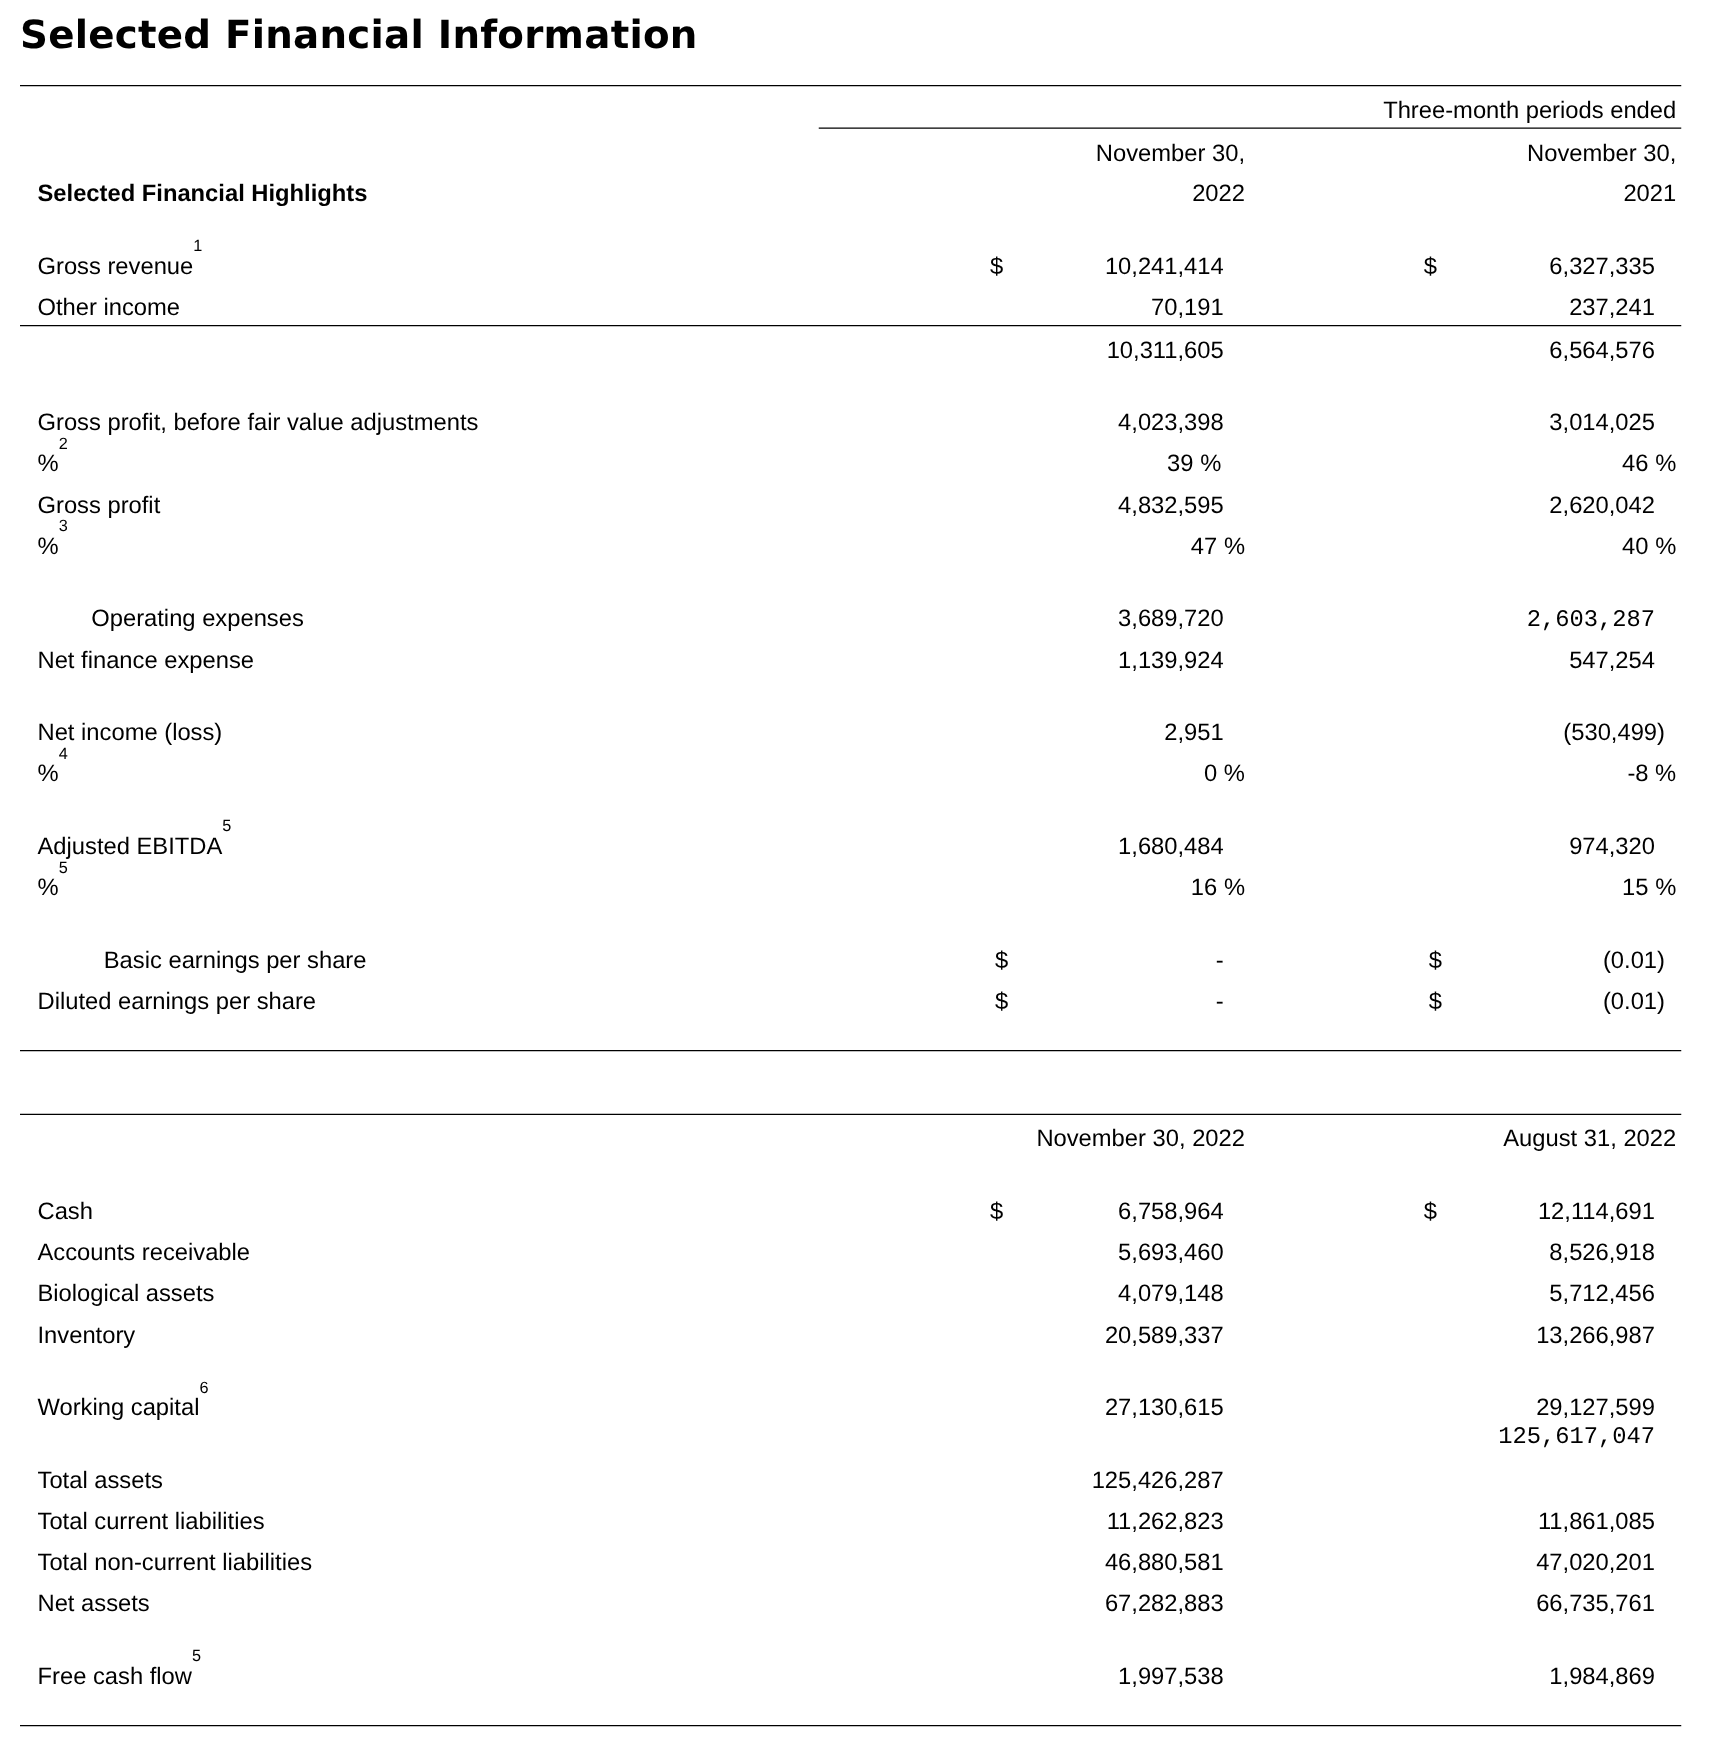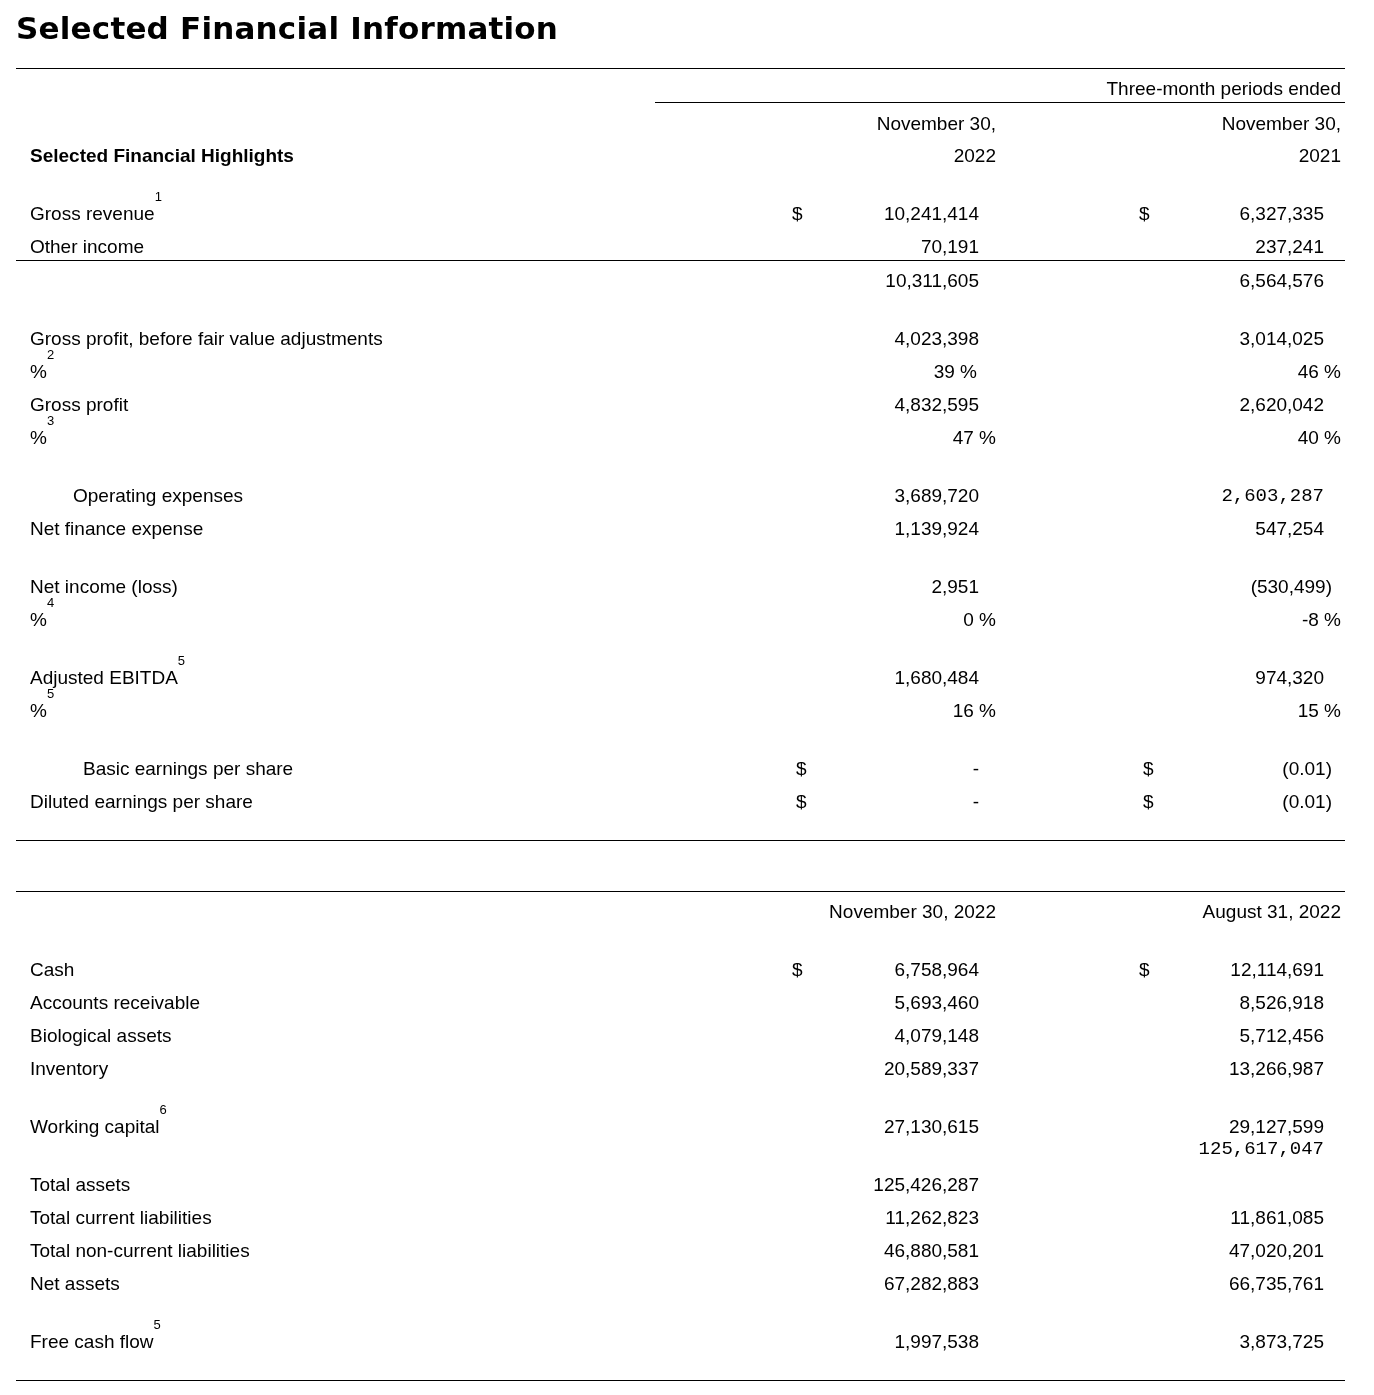--- a/index.html
+++ b/index.html
@@ -202,16 +202,16 @@
       <div class="t" style="left:792px; top:1273px;"></div>
       <div class="t r" style="right:395px; top:1273px;">67,282,883</div>
       <div class="t" style="left:1139px; top:1273px;"></div>
       <div class="t r" style="right:50px; top:1273px;">66,735,761</div>
     </div>
     <div>
       <div class="t" style="left:30px; top:1331px;"><span>Free cash flow</span><sup>5</sup></div>
       <div class="t" style="left:792px; top:1331px;"></div>
       <div class="t r" style="right:395px; top:1331px;">1,997,538</div>
       <div class="t" style="left:1139px; top:1331px;"></div>
-      <div class="t r" style="right:50px; top:1331px;">3,873,725</div>
+      <div class="t r" style="right:50px; top:1331px;">1,984,869</div>
     </div>
   </div>
 <div class="hr" style="left:16px; top:1380px; width:1329px;"></div>
 
 </body></html>

